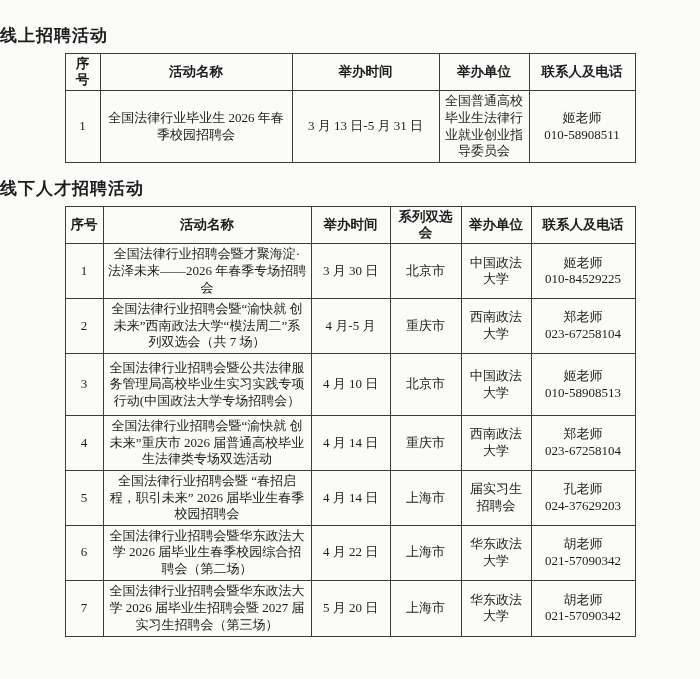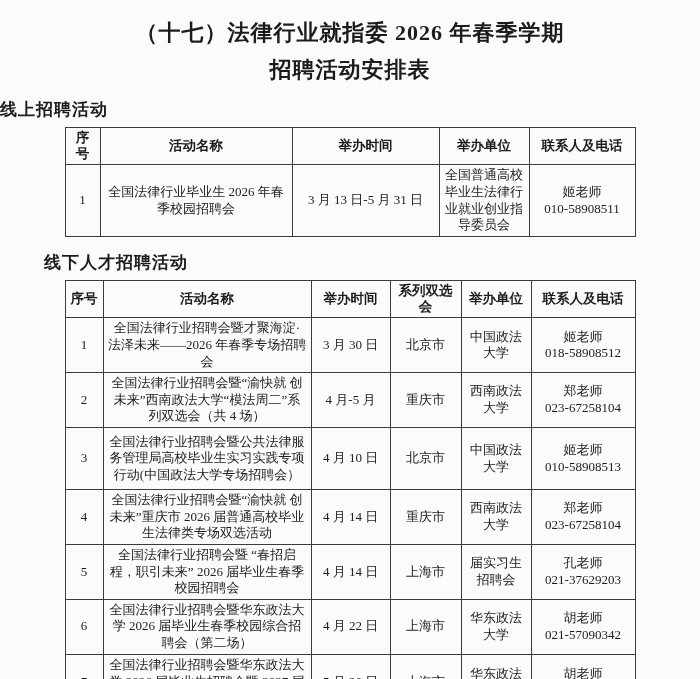--- a/index.html
+++ b/index.html
@@ -33,21 +33,20 @@
     font-weight: bold;
     letter-spacing: 1px;
   }
   .section-heading.first {
     margin-top: 10px;
     margin-bottom: 6px;
   }
   .section-heading.second {
     margin-top: 14px;
     margin-bottom: 6px;
-    padding-left: 44px;
   }
   table {
     border-collapse: collapse;
     table-layout: fixed;
     margin: 0 auto;
     width: 570px;
     background: transparent;
     font-family: Liberation Serif, serif;
   }
   th, td {
@@ -79,24 +78,20 @@
   .t-offline tbody tr:nth-child(5) { height: 52px; }
   .t-offline tbody tr:nth-child(6) { height: 55px; }
   .t-offline tbody tr:nth-child(7) { height: 56px; }
   .contact span { display: block; }
 </style>
 </head>
 <body>
 
 <div class="page">
 
-  <div class="doc-title">
-    <div>（十七）法律行业就指委 2026 年春季学期</div>
-    <div>招聘活动安排表</div>
-  </div>
 
   <div class="section-heading first">线上招聘活动</div>
 
   <table class="t-online">
     <colgroup>
       <col style="width:35px">
         <col style="width:192px">
         <col style="width:147px">
         <col style="width:90px">
         <col style="width:106px">
@@ -147,26 +142,26 @@
     </thead>
     <tbody>
       <tr>
         <td>1</td>
         <td>全国法律行业招聘会暨才聚海淀·法泽未来——2026 年春季专场招聘会</td>
         <td>3 月 30 日</td>
         <td>北京市</td>
         <td>中国政法大学</td>
         <td class="contact">
           <span>姬老师</span>
-          <span>018-58908512</span>
+          <span>010-84529225</span>
         </td>
       </tr>
       <tr>
         <td>2</td>
-        <td>全国法律行业招聘会暨“渝快就 创未来”西南政法大学“模法周二”系列双选会（共 4 场）</td>
+        <td>全国法律行业招聘会暨“渝快就 创未来”西南政法大学“模法周二”系列双选会（共 7 场）</td>
         <td>4 月-5 月</td>
         <td>重庆市</td>
         <td>西南政法大学</td>
         <td class="contact">
           <span>郑老师</span>
           <span>023-67258104</span>
         </td>
       </tr>
       <tr>
         <td>3</td>
@@ -191,21 +186,21 @@
         </td>
       </tr>
       <tr>
         <td>5</td>
         <td>全国法律行业招聘会暨 “春招启程，职引未来” 2026 届毕业生春季校园招聘会</td>
         <td>4 月 14 日</td>
         <td>上海市</td>
         <td>届实习生招聘会</td>
         <td class="contact">
           <span>孔老师</span>
-          <span>021-37629203</span>
+          <span>024-37629203</span>
         </td>
       </tr>
       <tr>
         <td>6</td>
         <td>全国法律行业招聘会暨华东政法大学 2026 届毕业生春季校园综合招聘会（第二场）</td>
         <td>4 月 22 日</td>
         <td>上海市</td>
         <td>华东政法大学</td>
         <td class="contact">
           <span>胡老师</span>

